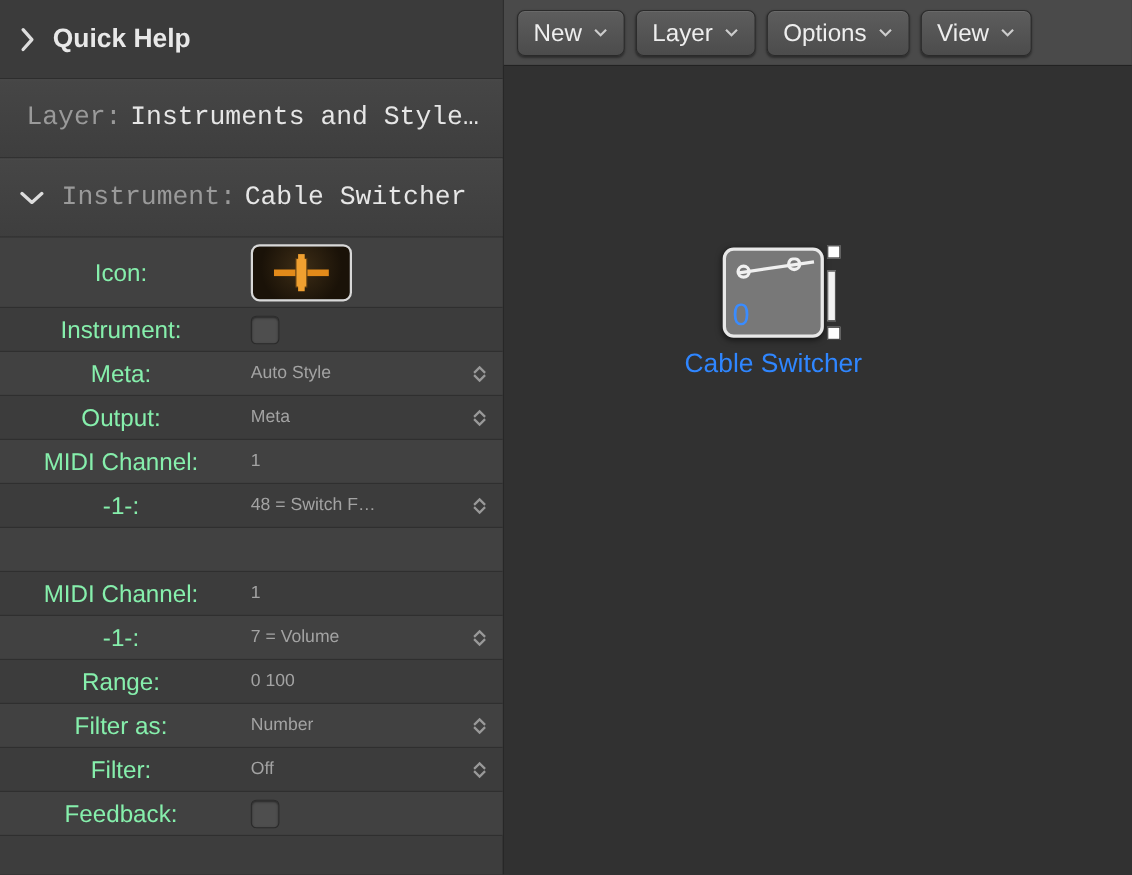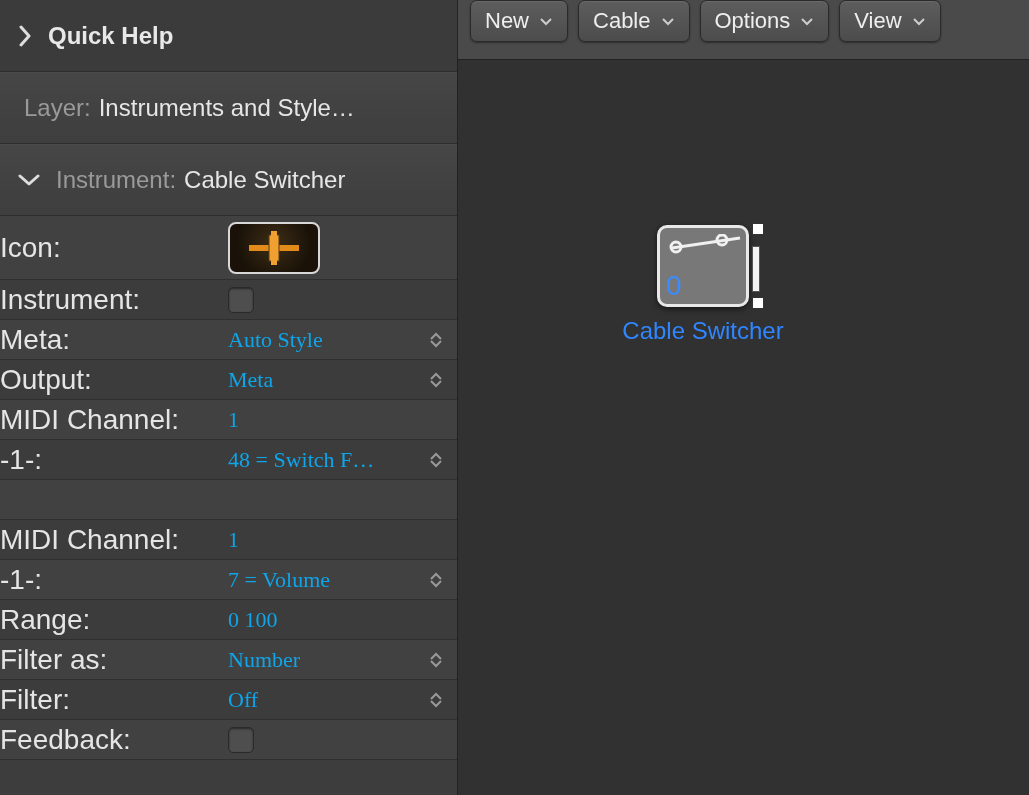--- a/index.html
+++ b/index.html
@@ -38,20 +38,21 @@
     .section-row {
       height: 72px;
       display: flex;
       align-items: center;
       padding: 0 18px;
       font-size: 24px;
       color: #d8d8d8;
       border-bottom: 1px solid #2d2d2d;
       background: linear-gradient(#464646, #3e3e3e);
       box-shadow: 0 1px 0 rgba(255,255,255,0.03) inset;
+      font-family: Liberation Mono, monospace;
     }
     .section-row .label-key {
       color: #9a9a9a;
       margin-right: 8px;
     }
     .section-row .label-val {
       color: #e6e6e6;
       white-space: nowrap;
       overflow: hidden;
       text-overflow: ellipsis;
@@ -64,34 +65,33 @@
       display: flex;
       align-items: center;
       height: 40px;
       border-bottom: 1px solid #2f2f2f;
       background: #414141;
     }
     .prop-row.alt { background: #3c3c3c; }
     .prop-row.icon-row { height: 64px; }
     .prop-label {
       width: 228px;
-      text-align: left;
+      text-align: center;
       padding-right: 8px;
-      color: #e5e5e5;
-      font-size: 28px;
+      color: #86efac;
+      font-size: 22px;
     }
     .prop-val {
       flex: 1;
       display: flex;
       align-items: center;
-      color: #0ea5e9;
-      font-size: 22px;
+      color: #a3a3a3;
+      font-size: 16px;
       position: relative;
       padding-right: 32px;
-      font-family: Liberation Serif, serif;
     }
     .prop-val .txt { white-space: nowrap; overflow: hidden; text-overflow: ellipsis; }
     .stepper {
       position: absolute;
       right: 14px;
       top: 50%;
       transform: translateY(-50%);
       display: flex;
       flex-direction: column;
       line-height: 0;
@@ -121,21 +121,21 @@
       height: 100%;
       background: #313131;
       display: flex;
       flex-direction: column;
     }
     .toolbar {
       height: 60px;
       background: #4a4a4a;
       border-bottom: 1px solid #222;
       display: flex;
-      align-items: flex-start;
+      align-items: center;
       padding: 0 12px;
       gap: 10px;
     }
     .tb-btn {
       height: 42px;
       background: linear-gradient(#5d5d5d, #4c4c4c);
       border: 1px solid #2a2a2a;
       border-radius: 7px;
       color: #eee;
       font-size: 22px;
@@ -372,21 +372,21 @@
 
 <div class="main">
   <div class="toolbar">
     <div class="tb-btn">
       <span>New</span>
       <svg width="14" height="9">
           <path d="M2 2 L7 7 L12 2" fill="none" stroke="#ccc" stroke-width="2"></path>
         </svg>
     </div>
     <div class="tb-btn">
-      <span>Cable</span>
+      <span>Layer</span>
       <svg width="14" height="9">
           <path d="M2 2 L7 7 L12 2" fill="none" stroke="#ccc" stroke-width="2"></path>
         </svg>
     </div>
     <div class="tb-btn">
       <span>Options</span>
       <svg width="14" height="9">
           <path d="M2 2 L7 7 L12 2" fill="none" stroke="#ccc" stroke-width="2"></path>
         </svg>
     </div>

